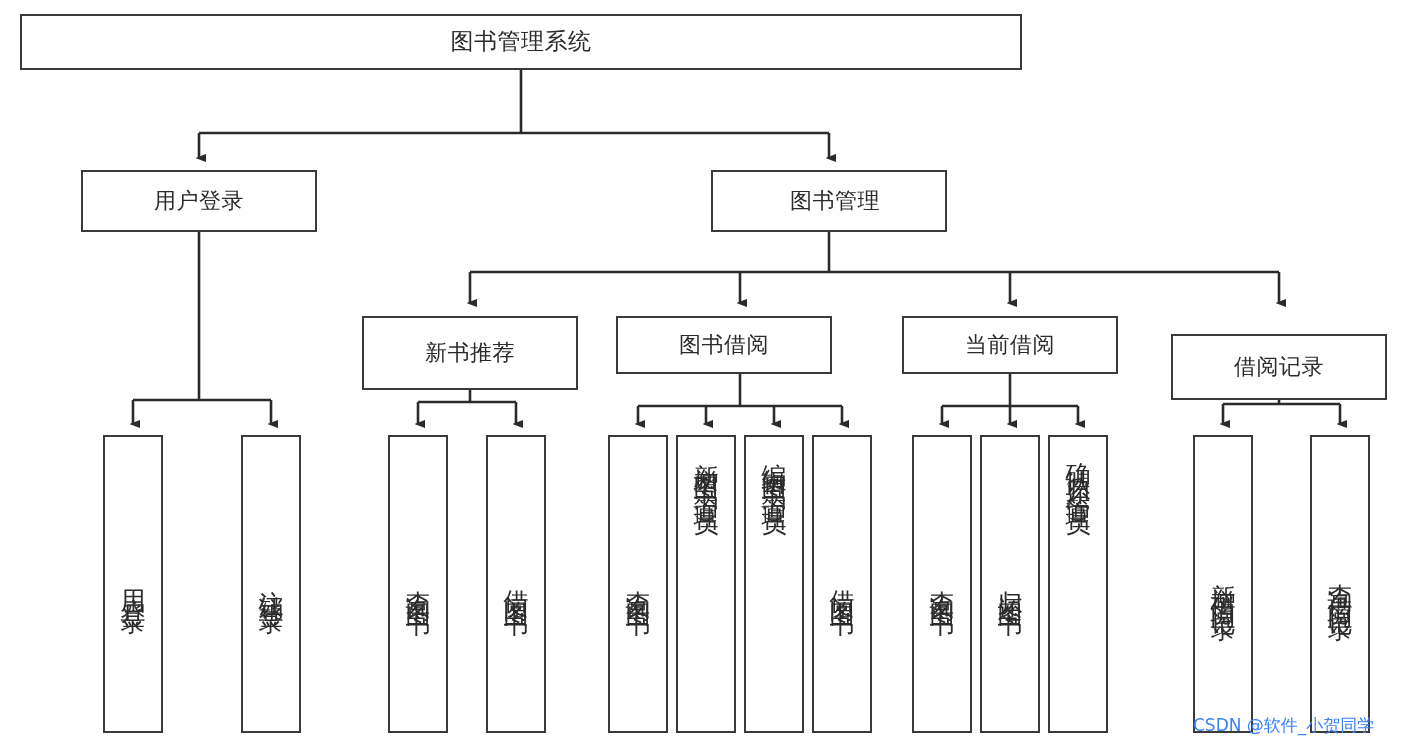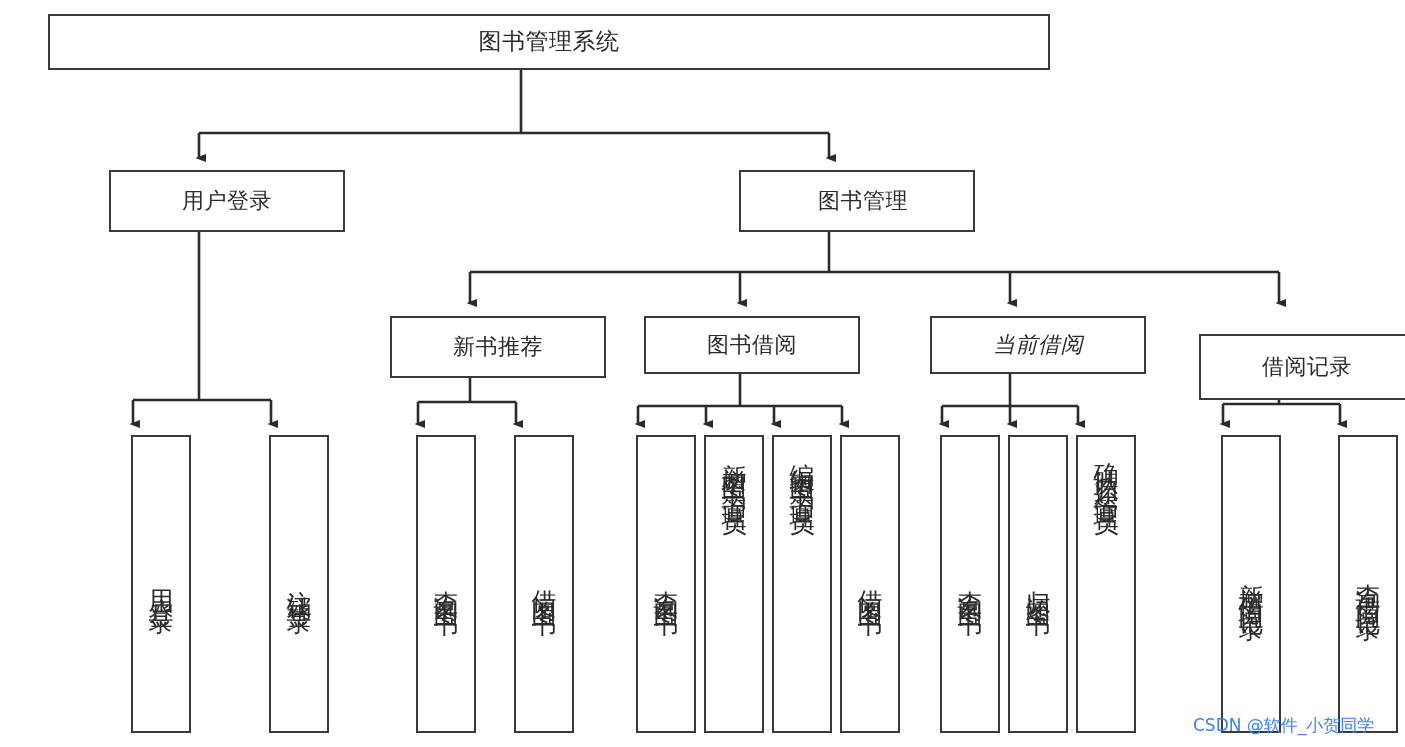--- a/index.html
+++ b/index.html
@@ -29,21 +29,20 @@
   .node {
     position: absolute;
     box-sizing: border-box;
     border: 2.5px solid #3a3a3a;
     background: #ffffff;
     display: flex;
     align-items: center;
     justify-content: center;
     color: #2b2b2b;
     z-index: 2;
-    margin-left: 28px;
   }
   .node .label {
     display: block;
     line-height: 1.12;
     letter-spacing: 0.5px;
     white-space: nowrap;
   }
   
   .node.horiz .label {
     font-size: 22px;
@@ -143,27 +142,27 @@
     <span class="label">图书管理系统</span>
   </div>
 
   <div class="node horiz" style="left:81px; top:170px; width:236px; height:62px;">
     <span class="label">用户登录</span>
   </div>
   <div class="node horiz" style="left:711px; top:170px; width:236px; height:62px;padding-left:12px;">
     <span class="label">图书管理</span>
   </div>
 
-  <div class="node horiz" style="left:362px; top:316px; width:216px; height:62px;">
+  <div class="node horiz" style="left:362px; top:316px; width:216px; height:74px;">
     <span class="label">新书推荐</span>
   </div>
   <div class="node horiz" style="left:616px; top:316px; width:216px; height:58px;">
     <span class="label">图书借阅</span>
   </div>
-  <div class="node horiz" style="left:902px; top:316px; width:216px; height:58px;font-style:italic;">
+  <div class="node horiz" style="left:902px; top:316px; width:216px; height:58px;">
     <span class="label">当前借阅</span>
   </div>
   <div class="node horiz" style="left:1171px; top:334px; width:216px; height:66px;text-align:right;">
     <span class="label">借阅记录</span>
   </div>
 
   <div class="node vert mid-text" style="left:103px; top:435px; width:60px; height:298px;">
     <span class="label">用户登录</span>
   </div>
   <div class="node vert mid-text" style="left:241px; top:435px; width:60px; height:298px;">

